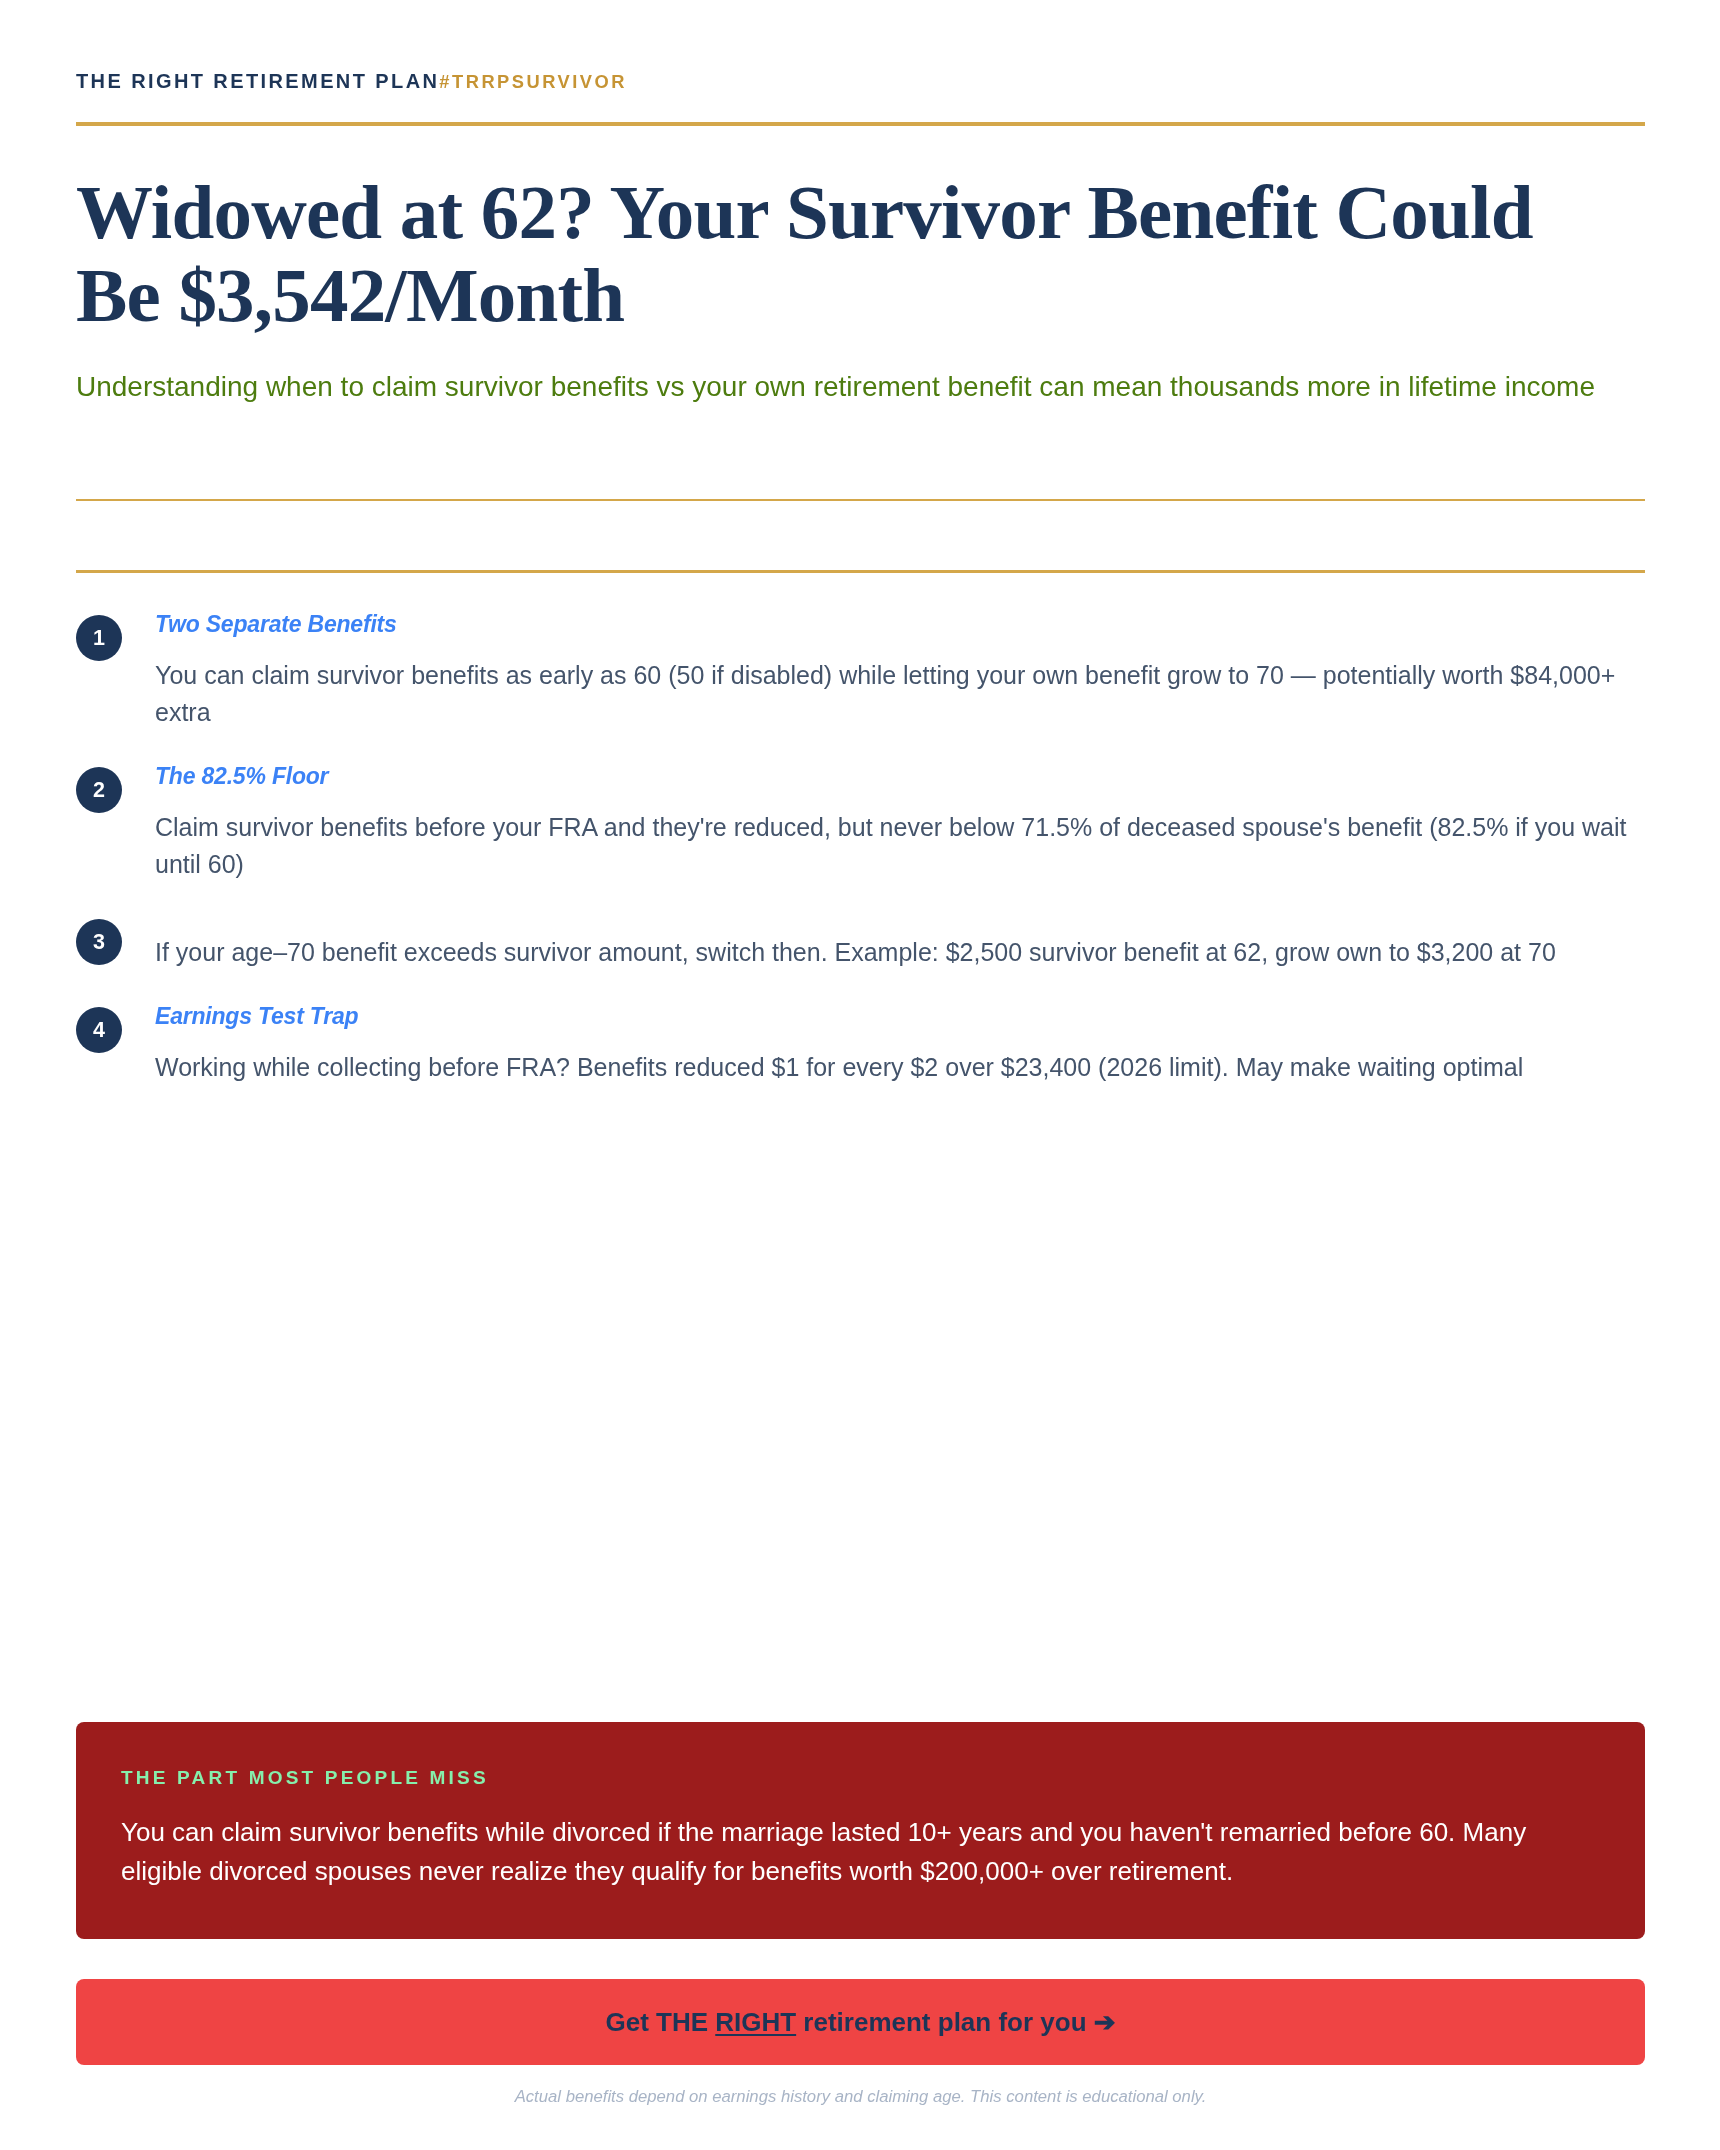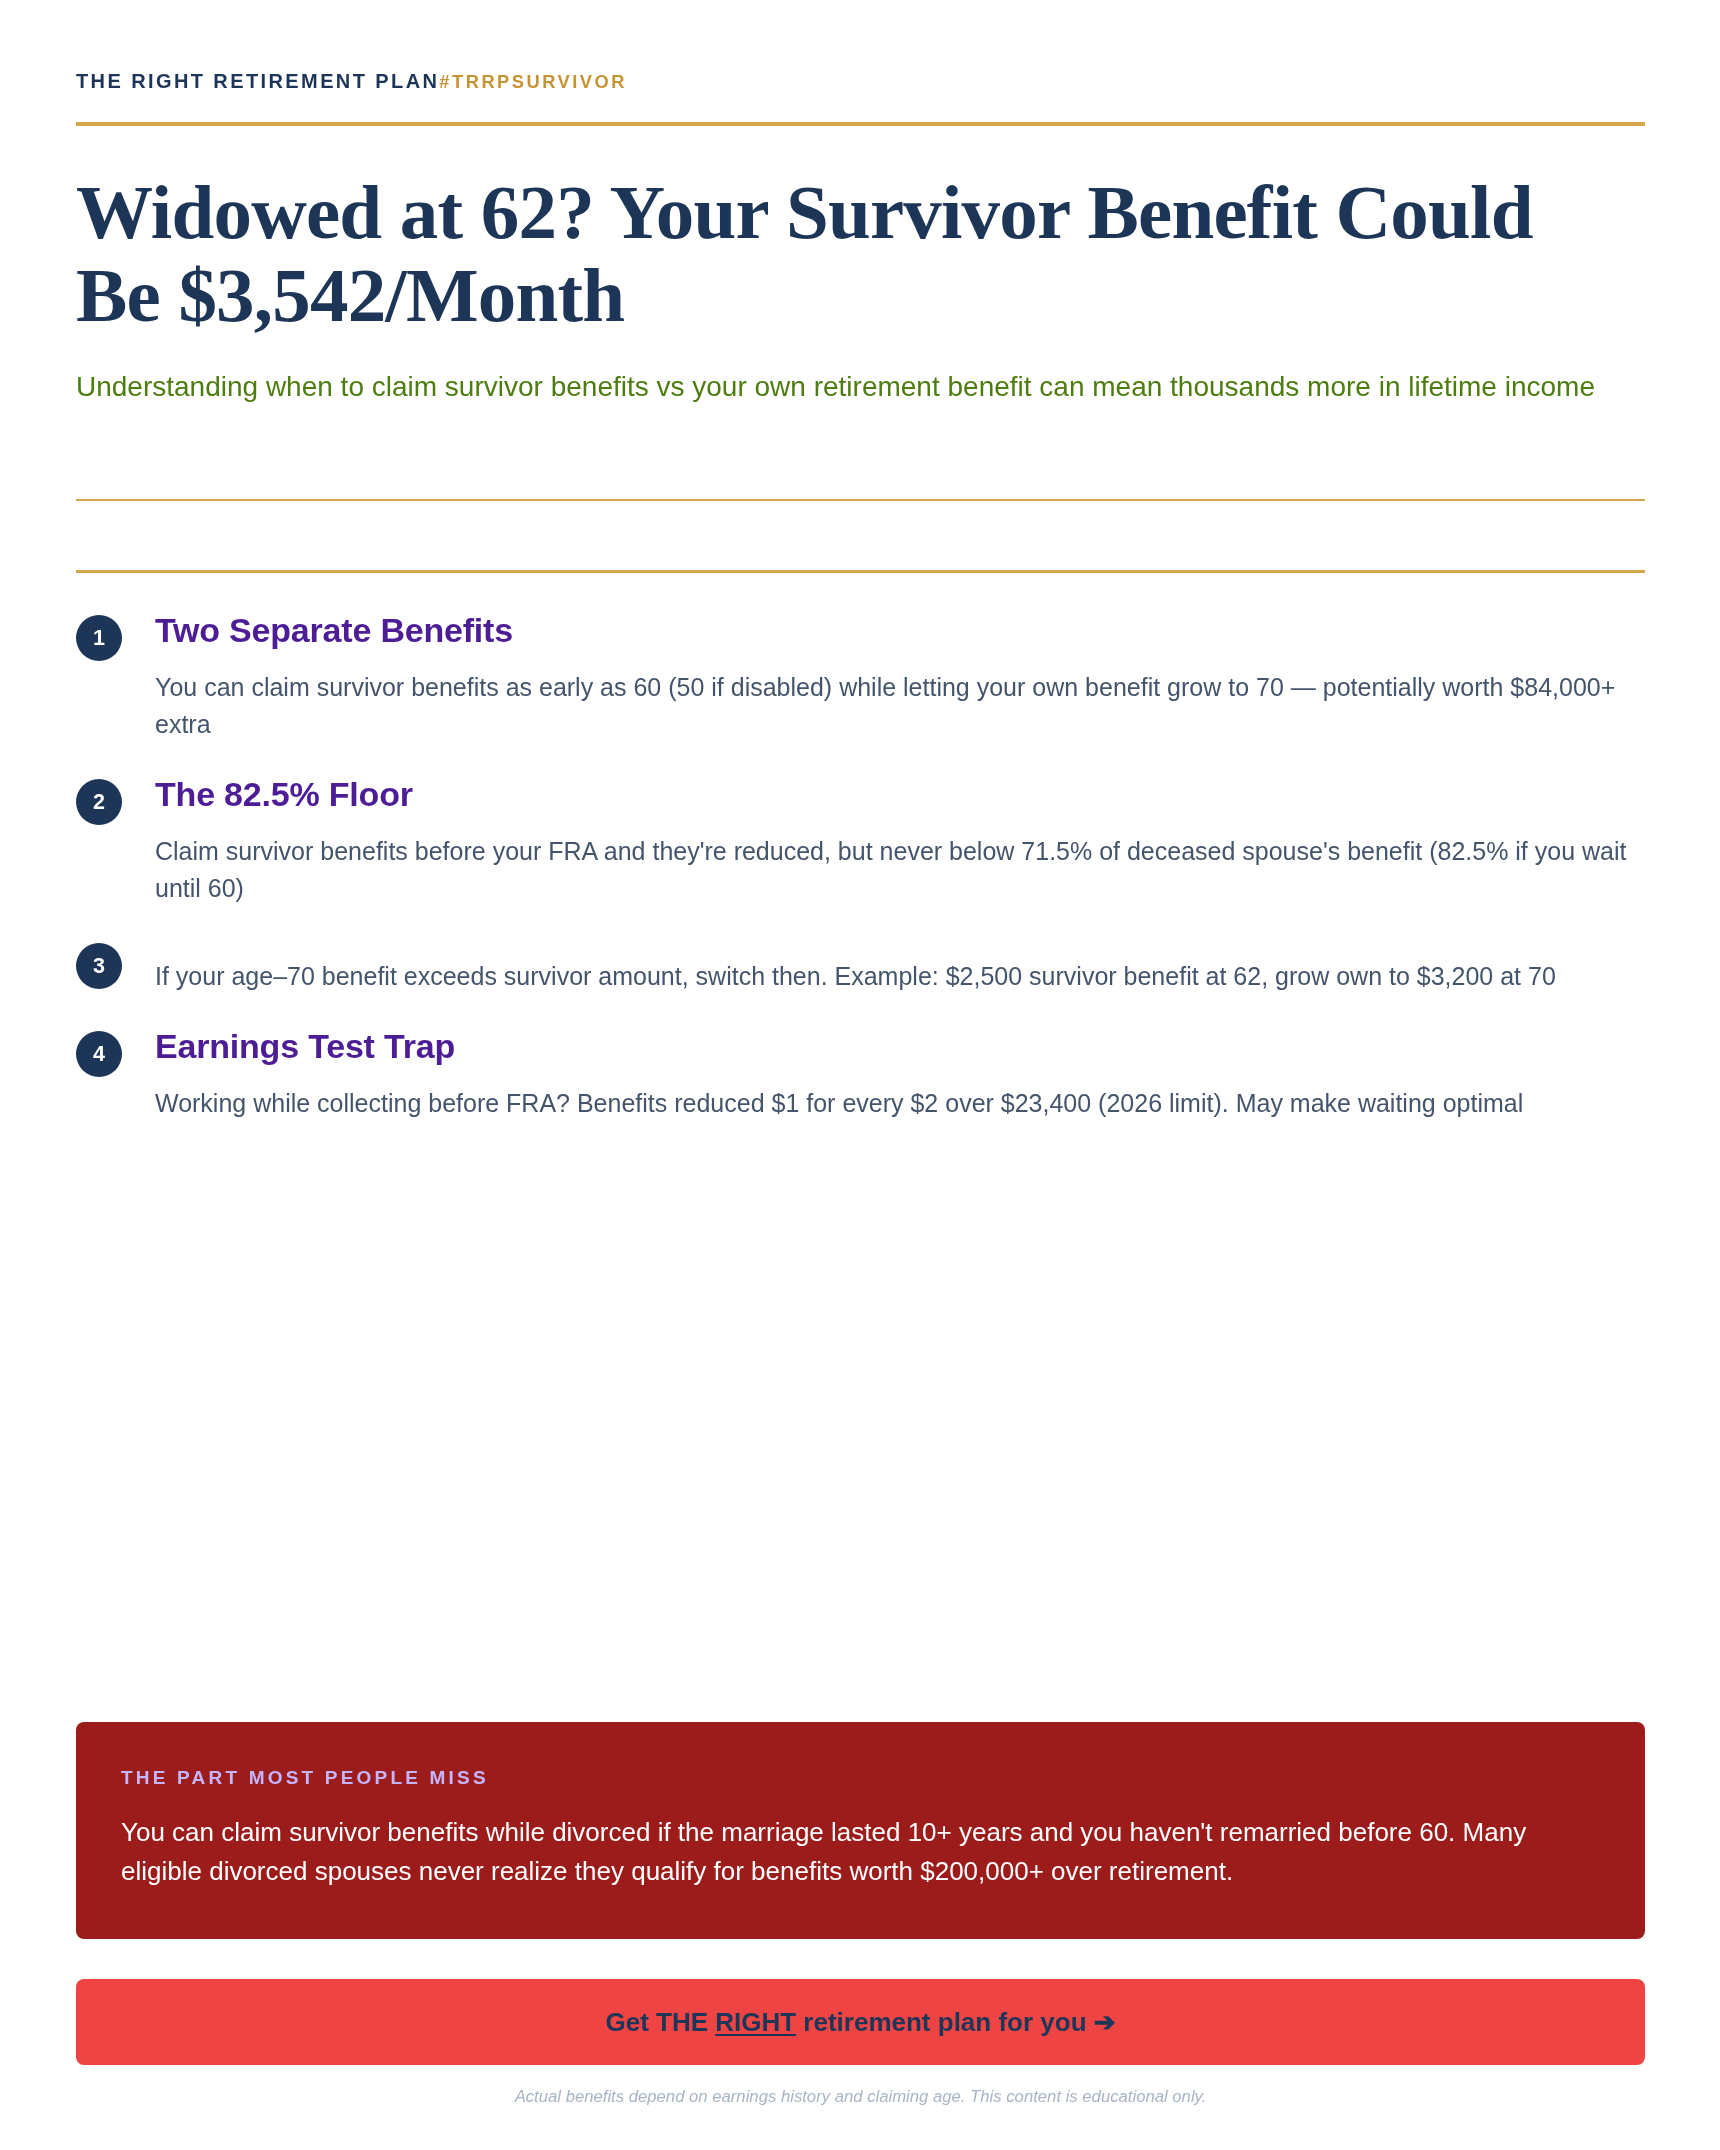--- a/index.html
+++ b/index.html
@@ -136,24 +136,25 @@
     justify-content: center;
     margin-top: 4.8px;
   }
 
   .point-body {
     margin-left: 33px;
     flex: 1 1 auto;
   }
 
   .point-title {
-    font-size: 34px;
-    font-weight: 700;
-    color: #4c1d95;
+    font-size: 23px;
+    font-weight: 700;
+    color: #3b82f6;
     letter-spacing: -0.2px;
+    font-style: italic;
   }
 
   .point-text {
     margin-top: 19px;
     font-size: 25px;
     line-height: 1.48;
     color: #44546b;
   }
 
   
@@ -163,21 +164,21 @@
   .callout {
     background: #9c1c1c;
     border-radius: 8px;
     padding: 45px 45px 48px 45px;
   }
 
   .callout-label {
     font-size: 19px;
     font-weight: 700;
     letter-spacing: 3.2px;
-    color: #c4b5fd;
+    color: #86efac;
     text-transform: uppercase;
   }
 
   .callout-text {
     margin-top: 24px;
     font-size: 26px;
     line-height: 1.5;
     color: #ffffff;
   }
 

